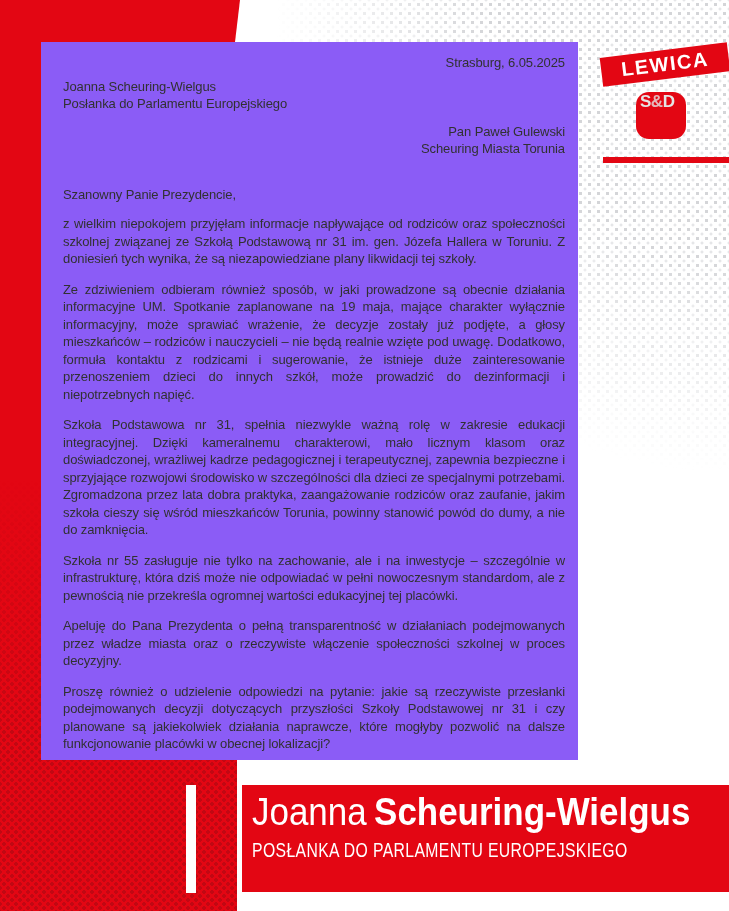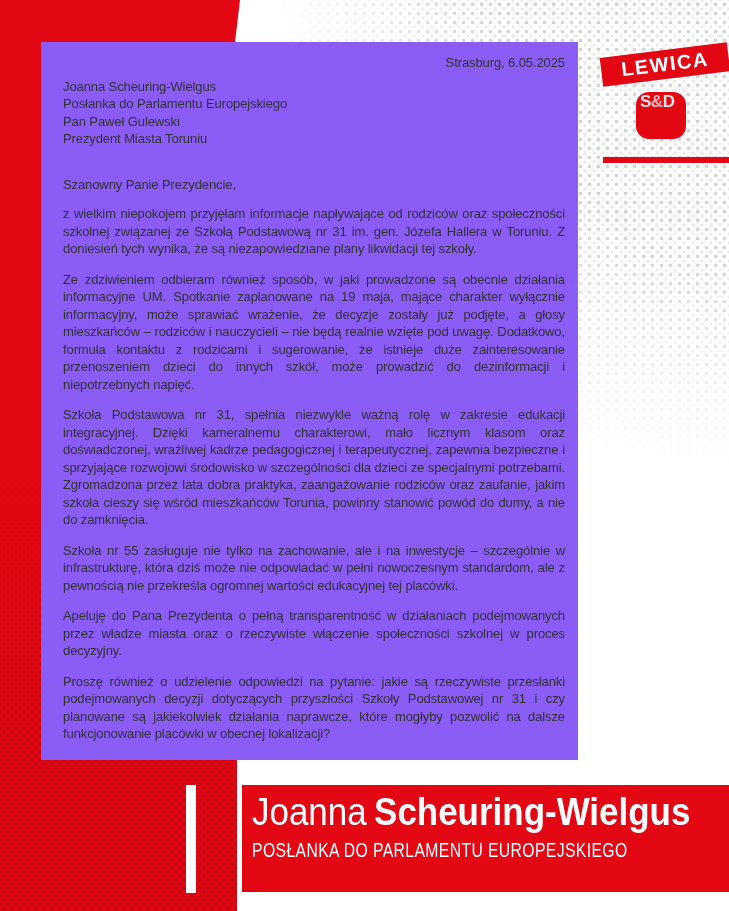--- a/index.html
+++ b/index.html
@@ -59,21 +59,21 @@
   .sheet{
     position:absolute;left:41px;top:42px;width:537px;height:718px;
     background:#8b5cf6;z-index:4;
     box-sizing:border-box;
     padding:12px 13px 0 22px;
     color:#313131;
     font-size:13px;line-height:17.5px;letter-spacing:-0.1px;
   }
   .date{text-align:right;}
   .sender{margin-top:6px;}
-  .recipient{text-align:left;}
+  .recipient{margin-top:10px;text-align:right;}
   .salutation{margin-top:28px;}
   .para{margin-top:12px;text-align:justify;}
 
   
   .lewica{
     position:absolute;left:601px;top:50px;width:128px;height:29px;
     background:#e30613;color:#ffffff;
     transform:rotate(-7deg);transform-origin:50% 50%;
     display:flex;align-items:center;justify-content:center;
     font-weight:700;font-size:20px;letter-spacing:1.5px;
@@ -128,21 +128,21 @@
   <div class="red-block-bottom"></div>
 
   <div class="sheet">
     <div class="date">Strasburg, 6.05.2025</div>
     <div class="sender">
       <div>Joanna Scheuring-Wielgus</div>
       <div>Posłanka do Parlamentu Europejskiego</div>
     </div>
     <div class="recipient">
       <div>Pan Paweł Gulewski</div>
-      <div>Prezydent Miasta Toruniu</div>
+      <div>Scheuring Miasta Torunia</div>
     </div>
     <div class="salutation">Szanowny Panie Prezydencie,</div>
     <p class="para">z wielkim niepokojem przyjęłam informacje napływające od rodziców oraz społeczności szkolnej związanej ze Szkołą Podstawową nr 31 im. gen. Józefa Hallera w Toruniu. Z doniesień tych wynika, że są niezapowiedziane plany likwidacji tej szkoły.</p>
     <p class="para">Ze zdziwieniem odbieram również sposób, w jaki prowadzone są obecnie działania informacyjne UM. Spotkanie zaplanowane na 19 maja, mające charakter wyłącznie informacyjny, może sprawiać wrażenie, że decyzje zostały już podjęte, a głosy mieszkańców – rodziców i nauczycieli – nie będą realnie wzięte pod uwagę. Dodatkowo, formuła kontaktu z rodzicami i sugerowanie, że istnieje duże zainteresowanie przenoszeniem dzieci do innych szkół, może prowadzić do dezinformacji i niepotrzebnych napięć.</p>
     <p class="para">Szkoła Podstawowa nr 31, spełnia niezwykle ważną rolę w zakresie edukacji integracyjnej. Dzięki kameralnemu charakterowi, mało licznym klasom oraz doświadczonej, wrażliwej kadrze pedagogicznej i terapeutycznej, zapewnia bezpieczne i sprzyjające rozwojowi środowisko w szczególności dla dzieci ze specjalnymi potrzebami. Zgromadzona przez lata dobra praktyka, zaangażowanie rodziców oraz zaufanie, jakim szkoła cieszy się wśród mieszkańców Torunia, powinny stanowić powód do dumy, a nie do zamknięcia.</p>
     <p class="para">Szkoła nr 55 zasługuje nie tylko na zachowanie, ale i na inwestycje – szczególnie w infrastrukturę, która dziś może nie odpowiadać w pełni nowoczesnym standardom, ale z pewnością nie przekreśla ogromnej wartości edukacyjnej tej placówki.</p>
     <p class="para">Apeluję do Pana Prezydenta o pełną transparentność w działaniach podejmowanych przez władze miasta oraz o rzeczywiste włączenie społeczności szkolnej w proces decyzyjny.</p>
     <p class="para">Proszę również o udzielenie odpowiedzi na pytanie: jakie są rzeczywiste przesłanki podejmowanych decyzji dotyczących przyszłości Szkoły Podstawowej nr 31 i czy planowane są jakiekolwiek działania naprawcze, które mogłyby pozwolić na dalsze funkcjonowanie placówki w obecnej lokalizacji?</p>
   </div>
 

